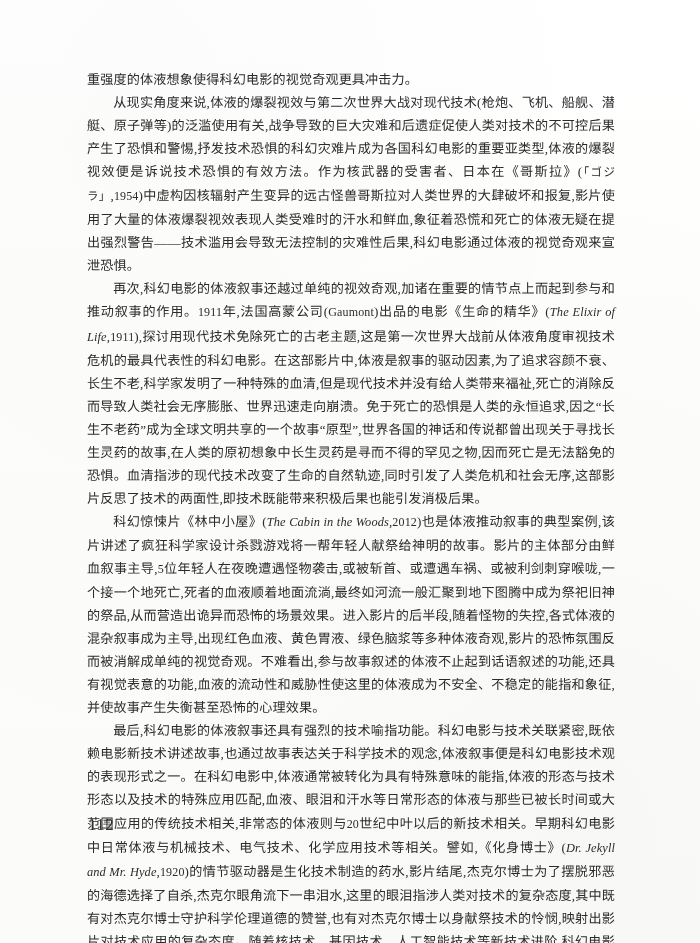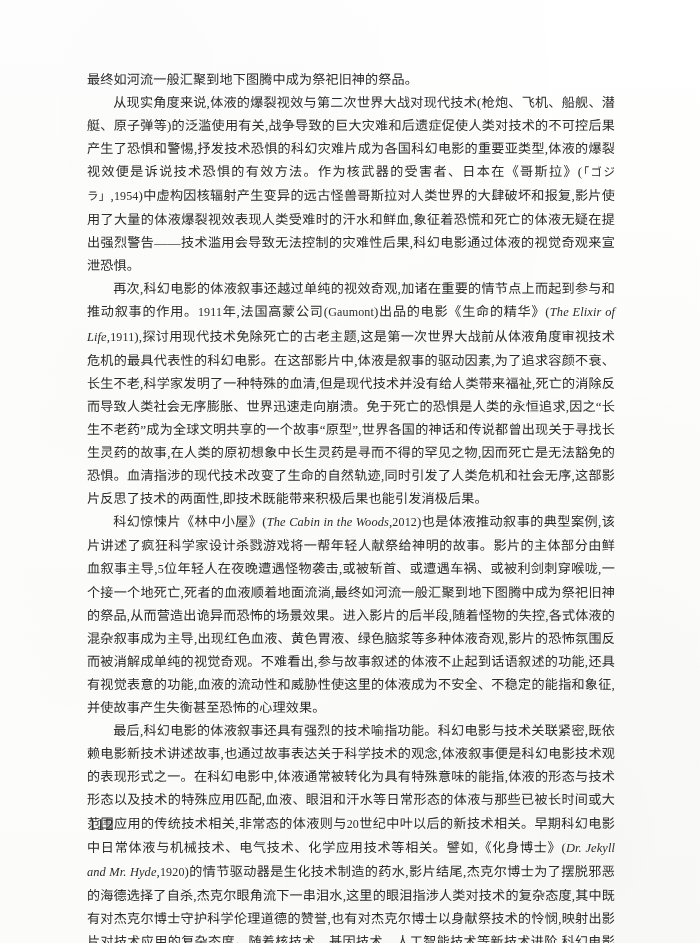--- a/index.html
+++ b/index.html
@@ -91,21 +91,21 @@
     letter-spacing: 0.4px;
     z-index: 2;
   }
 </style>
 </head>
 <body>
 
 <div id="page">
 
   <div id="text-block">
-      <p class="para"><span>最终如河流一般汇聚到地下图腾中成为祭祀旧神的祭品。</span></p>
+      <p class="para"><span>重强度的体液想象使得科幻电影的视觉奇观更具冲击力。</span></p>
       <p class="para indent"><span>从现实角度来说,体液的爆裂视效与第二次世界大战对现代技术(枪炮、飞机、船舰、潜艇、原子弹等)的泛滥使用有关,战争导致的巨大灾难和后遗症促使人类对技术的不可控后果产生了恐惧和警惕,抒发技术恐惧的科幻灾难片成为各国科幻电影的重要亚类型,体液的爆裂视效便是诉说技术恐惧的有效方法。作为核武器的受害者、日本在《哥斯拉》(</span><span class="jp">「ゴジラ」</span><span>,</span><span class="latin">1954</span><span>)中虚构因核辐射产生变异的远古怪兽哥斯拉对人类世界的大肆破坏和报复,影片使用了大量的体液爆裂视效表现人类受难时的汗水和鲜血,象征着恐慌和死亡的体液无疑在提出强烈警告——技术滥用会导致无法控制的灾难性后果,科幻电影通过体液的视觉奇观来宣泄恐惧。</span></p>
       <p class="para indent"><span>再次,科幻电影的体液叙事还越过单纯的视效奇观,加诸在重要的情节点上而起到参与和推动叙事的作用。</span><span class="latin">1911</span><span>年,法国高蒙公司(</span><span class="latin">Gaumont</span><span>)出品的电影《生命的精华》(</span><i class="title">The Elixir of Life</i><span>,</span><span class="latin">1911</span><span>),探讨用现代技术免除死亡的古老主题,这是第一次世界大战前从体液角度审视技术危机的最具代表性的科幻电影。在这部影片中,体液是叙事的驱动因素,为了追求容颜不衰、长生不老,科学家发明了一种特殊的血清,但是现代技术并没有给人类带来福祉,死亡的消除反而导致人类社会无序膨胀、世界迅速走向崩溃。免于死亡的恐惧是人类的永恒追求,因之“长生不老药”成为全球文明共享的一个故事“原型”,世界各国的神话和传说都曾出现关于寻找长生灵药的故事,在人类的原初想象中长生灵药是寻而不得的罕见之物,因而死亡是无法豁免的恐惧。血清指涉的现代技术改变了生命的自然轨迹,同时引发了人类危机和社会无序,这部影片反思了技术的两面性,即技术既能带来积极后果也能引发消极后果。</span></p>
       <p class="para indent"><span>科幻惊悚片《林中小屋》(</span><i class="title">The Cabin in the Woods</i><span>,</span><span class="latin">2012</span><span>)也是体液推动叙事的典型案例,该片讲述了疯狂科学家设计杀戮游戏将一帮年轻人献祭给神明的故事。影片的主体部分由鲜血叙事主导,</span><span class="latin">5</span><span>位年轻人在夜晚遭遇怪物袭击,或被斩首、或遭遇车祸、或被利剑刺穿喉咙,一个接一个地死亡,死者的血液顺着地面流淌,最终如河流一般汇聚到地下图腾中成为祭祀旧神的祭品,从而营造出诡异而恐怖的场景效果。进入影片的后半段,随着怪物的失控,各式体液的混杂叙事成为主导,出现红色血液、黄色胃液、绿色脑浆等多种体液奇观,影片的恐怖氛围反而被消解成单纯的视觉奇观。不难看出,参与故事叙述的体液不止起到话语叙述的功能,还具有视觉表意的功能,血液的流动性和威胁性使这里的体液成为不安全、不稳定的能指和象征,并使故事产生失衡甚至恐怖的心理效果。</span></p>
       <p class="para indent"><span>最后,科幻电影的体液叙事还具有强烈的技术喻指功能。科幻电影与技术关联紧密,既依赖电影新技术讲述故事,也通过故事表达关于科学技术的观念,体液叙事便是科幻电影技术观的表现形式之一。在科幻电影中,体液通常被转化为具有特殊意味的能指,体液的形态与技术形态以及技术的特殊应用匹配,血液、眼泪和汗水等日常形态的体液与那些已被长时间或大范围应用的传统技术相关,非常态的体液则与</span><span class="latin">20</span><span>世纪中叶以后的新技术相关。早期科幻电影中日常体液与机械技术、电气技术、化学应用技术等相关。譬如,《化身博士》(</span><i class="title">Dr. Jekyll and Mr. Hyde</i><span>,</span><span class="latin">1920</span><span>)的情节驱动器是生化技术制造的药水,影片结尾,杰克尔博士为了摆脱邪恶的海德选择了自杀,杰克尔眼角流下一串泪水,这里的眼泪指涉人类对技术的复杂态度,其中既有对杰克尔博士守护科学伦理道德的赞誉,也有对杰克尔博士以身献祭技术的怜悯,映射出影片对技术应用的复杂态度。随着核技术、基因技术、人工智能技术等新技术进阶,科幻电影中的体液形态也相应发生变化,器官黏液(如胃液、脑液)和变态体液(如绿色血液、透明体液)等非常态体液的出现大多源于新技术的促动。例如,《异形》(</span></p>
     </div>
 
   <div id="folio">112</div>
 
 </div>
 

